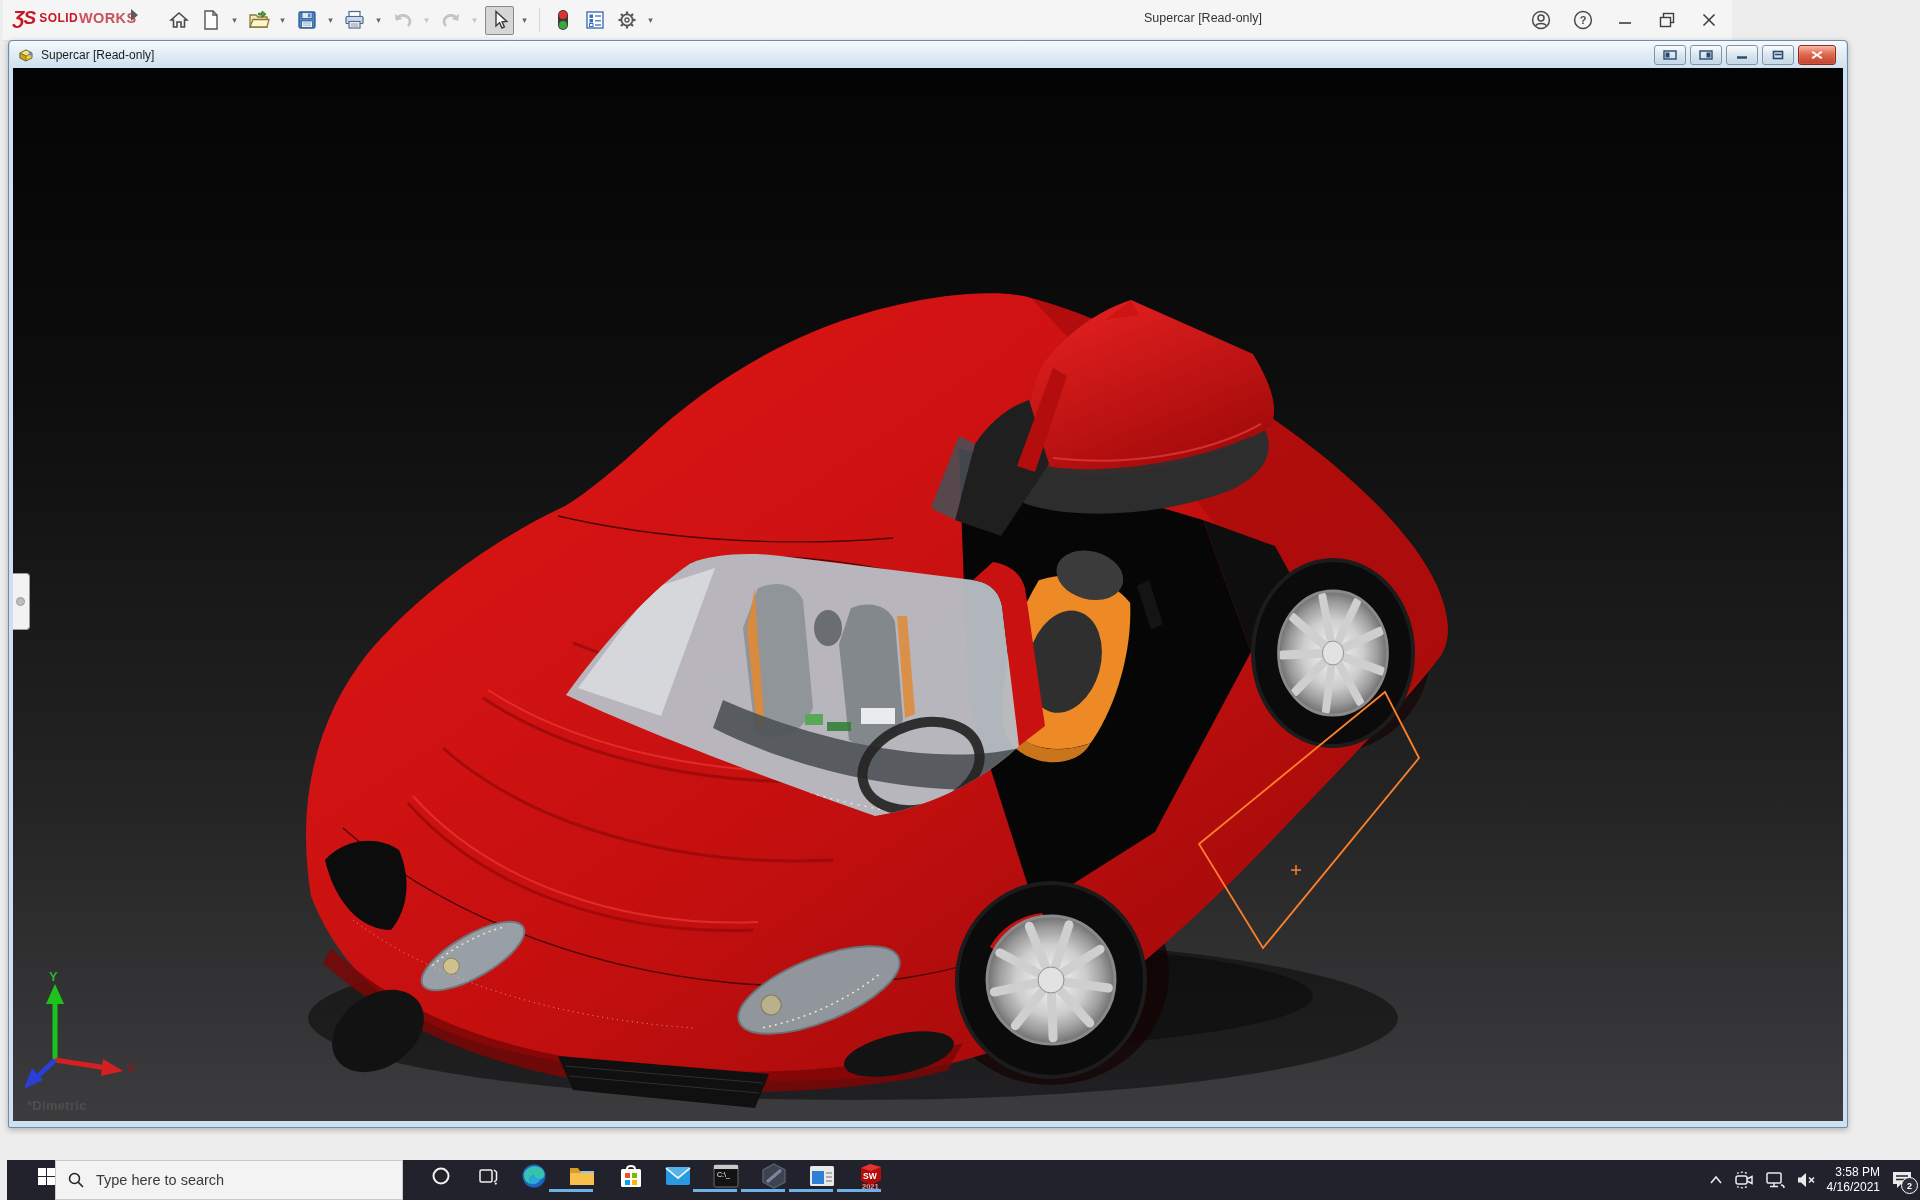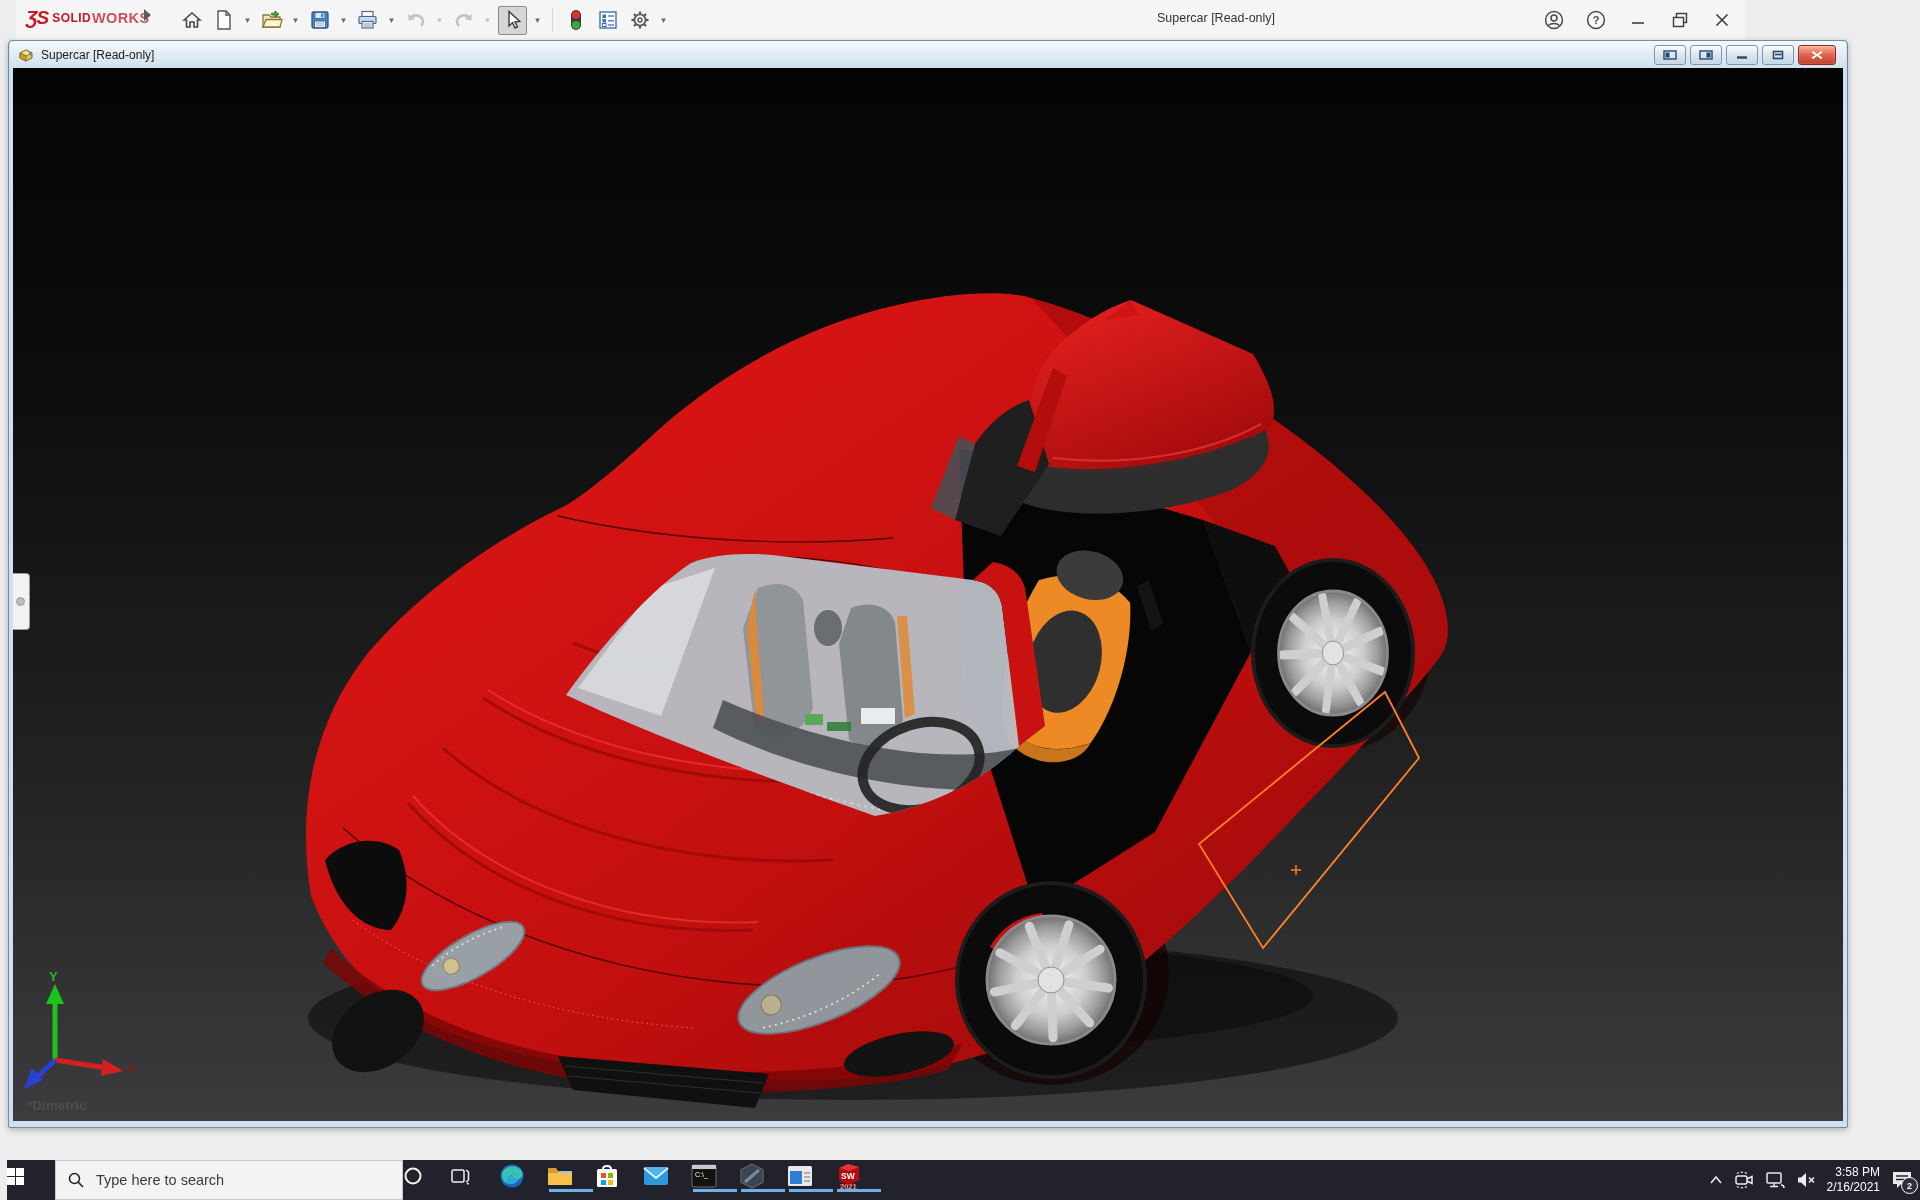--- a/index.html
+++ b/index.html
@@ -1,20 +1,20 @@
 <!DOCTYPE html>
 <html><head>
 <meta charset="utf-8">
 <style>
   html,body{margin:0;padding:0;}
   body{width:1920px;height:1200px;position:relative;overflow:hidden;background:#ededed;
        font-family:"Liberation Sans","DejaVu Sans",sans-serif;-webkit-font-smoothing:antialiased;}
   .abs{position:absolute;}
   
-  #titlebar{left:16px;top:0;width:1729px;height:40px;background:#f5f5f6;border-bottom:1px solid #e3e3e3;}
+  #titlebar{left:3px;top:0;width:1729px;height:40px;background:#f5f5f6;border-bottom:1px solid #e3e3e3;}
   #brand{left:10px;top:6px;height:24px;display:flex;align-items:center;gap:4px;}
   #brand .mark{font-style:italic;font-weight:bold;font-size:19px;color:#c81622;letter-spacing:-1px;}
   #brand .solid{font-weight:bold;font-size:12px;color:#c81622;letter-spacing:.4px;}
   #brand .works{font-weight:bold;font-size:14.5px;color:#c9535e;letter-spacing:.4px;margin-left:-3px;}
   #flyout-arrow{left:128px;top:9px;width:0;height:0;border-left:7px solid #5a5a5a;border-top:6px solid transparent;border-bottom:6px solid transparent;}
   #qat{left:162px;top:0;height:40px;display:flex;align-items:center;gap:5px;}
   .vsep{width:1px;height:24px;background:#d7d7d7;margin:0 4px;}
   .tbtn{width:27px;height:27px;display:flex;align-items:center;justify-content:center;border-radius:2px;}
   .tbtn.pressed{background:#d6d6d6;border:1px solid #8a8a8a;}
   .caret{font-size:9px;color:#666;width:11px;text-align:center;}
@@ -30,21 +30,21 @@
   .cb{width:30px;height:18px;border:1px solid #7e94ab;border-radius:3px;background:linear-gradient(#fdfdfe,#dde7f0 45%,#c5d6e6);display:flex;align-items:center;justify-content:center;box-shadow:inset 0 0 1px #fff;}
   .cb.close{width:36px;background:linear-gradient(#f7b6a4,#e06a50 45%,#c3402c);border-color:#8d2a1a;}
   
   #viewport{left:4px;top:27px;width:1830px;height:1053px;background:linear-gradient(180deg,#040404 0%,#0d0d0d 30%,#232323 68%,#3c3c3f 100%);overflow:hidden;}
   #dimetric{left:14px;bottom:8px;font-size:13px;font-weight:bold;color:#4e4e4e;letter-spacing:.3px;}
   #triad{left:8px;bottom:28px;}
   #side-tab{left:-1px;top:505px;width:17px;height:55px;background:#f2f2f2;border:1px solid #9a9a9a;border-left:none;border-radius:0 4px 4px 0;display:flex;align-items:center;justify-content:center;}
   #side-tab .dot{width:7px;height:7px;border-radius:50%;background:#bdbdbd;border:1px solid #9c9c9c;}
   
   #taskbar{left:7px;top:1160px;width:1920px;height:40px;background:#22222c;display:flex;align-items:stretch;}
-  .tb-slot{width:48px;height:32px;display:flex;align-items:center;justify-content:flex-start;position:relative;}
+  .tb-slot{width:48px;height:32px;display:flex;align-items:center;justify-content:flex-end;position:relative;}
   .runline{position:absolute;left:2px;bottom:0;width:44px;height:3px;background:#6cb2e8;}
   #searchbox{width:348px;height:40px;background:#f3f3f3;border:1px solid #c8c8c8;box-sizing:border-box;display:flex;align-items:center;}
   #searchbox input{border:none;outline:none;background:transparent;font-size:14.5px;color:#111;width:280px;font-family:"Liberation Sans",sans-serif;}
   #searchbox input::placeholder{color:#3a3a3a;opacity:1;}
   #tray{margin-left:auto;display:flex;align-items:center;gap:11px;padding-right:14px;}
   #clock{color:#fff;font-size:12px;text-align:right;line-height:15px;}
   .trayicon{display:flex;align-items:center;justify-content:center;}
   #badge{position:absolute;right:-5px;bottom:-4px;width:15px;height:15px;border-radius:50%;background:#2e2e3a;border:1.5px solid #fff;color:#fff;font-size:9px;font-weight:bold;display:flex;align-items:center;justify-content:center;}
   svg{display:block;}
   text{font-family:"Liberation Sans","DejaVu Sans",sans-serif;}
@@ -535,21 +535,21 @@
     </div>
     <div class="trayicon" title="Volume muted">
       <svg width="20" height="18" viewBox="0 0 20 18">
         <polygon points="2,6.5 5,6.5 10,2 10,16 5,11.5 2,11.5" fill="#eaeaea"></polygon>
         <line x1="13" y1="6.5" x2="18" y2="11.5" stroke="#eaeaea" stroke-width="1.6"></line>
         <line x1="18" y1="6.5" x2="13" y2="11.5" stroke="#eaeaea" stroke-width="1.6"></line>
       </svg>
     </div>
     <div id="clock">
       <div>3:58 PM</div>
-      <div>2/16/2021</div>
+      <div>4/16/2021</div>
     </div>
     <div class="trayicon" style="position:relative" title="Action Center">
       <svg width="22" height="20" viewBox="0 0 22 20">
         <path d="M2 2 L20 2 L20 14 L10 14 L6 18 L6 14 L2 14 Z" fill="#eaeaea"></path>
         <line x1="5" y1="6" x2="17" y2="6" stroke="#22222c" stroke-width="1.5"></line>
         <line x1="5" y1="9.5" x2="17" y2="9.5" stroke="#22222c" stroke-width="1.5"></line>
       </svg>
       <div id="badge">2</div>
     </div>
   </div>

